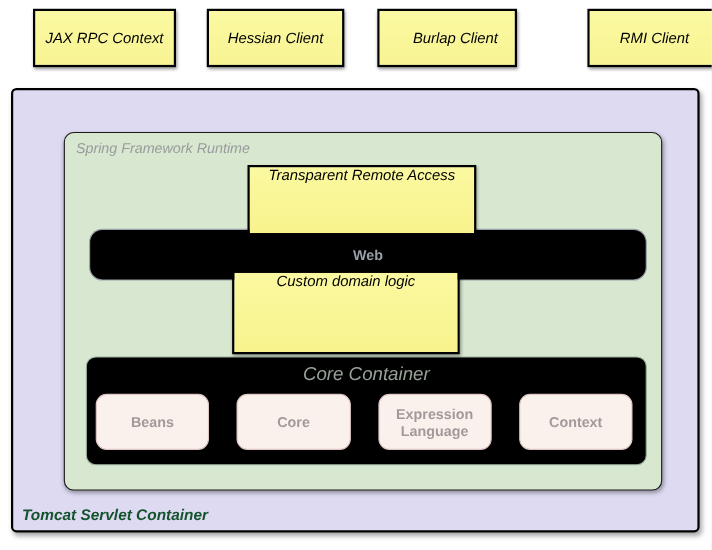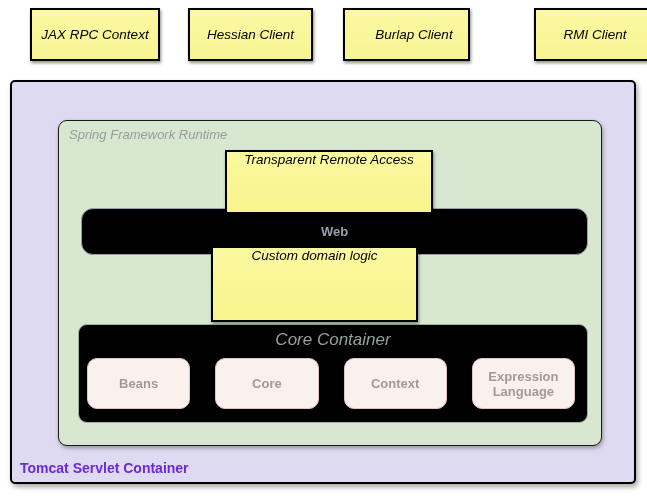--- a/index.html
+++ b/index.html
@@ -38,22 +38,23 @@
     width: 626px; height: 404px;
     background: #deDAf2;
     border: 2px solid #000;
     border-radius: 5px;
     box-shadow: 2px 3px 5px rgba(0,0,0,0.35);
   }
   .tomcat-label {
     position: absolute;
     left: 8px; bottom: 6px;
     font-weight: bold;
+    font-style: italic;
     font-size: 14px;
-    color: #6d28d9;
+    color: #14532d;
   }
 
   
   .runtime {
     position: absolute;
     left: 46px; top: 38px;
     width: 544px; height: 326px;
     background: #d8e8d0;
     border: 1.5px solid #1a1a1a;
     border-radius: 9px;
@@ -179,23 +180,23 @@
     <div class="core-container">
       <div class="core-title">Core Container</div>
       <div class="core-modules">
         <div class="module-box">
           <span>Beans</span>
         </div>
         <div class="module-box">
           <span>Core</span>
         </div>
         <div class="module-box">
+          <span>Expression Language</span>
+        </div>
+        <div class="module-box">
           <span>Context</span>
         </div>
-        <div class="module-box">
-          <span>Expression Language</span>
-        </div>
       </div>
     </div>
   </div>
 
   <div class="tomcat-label">Tomcat Servlet Container</div>
 </div>
 
 </body></html>

